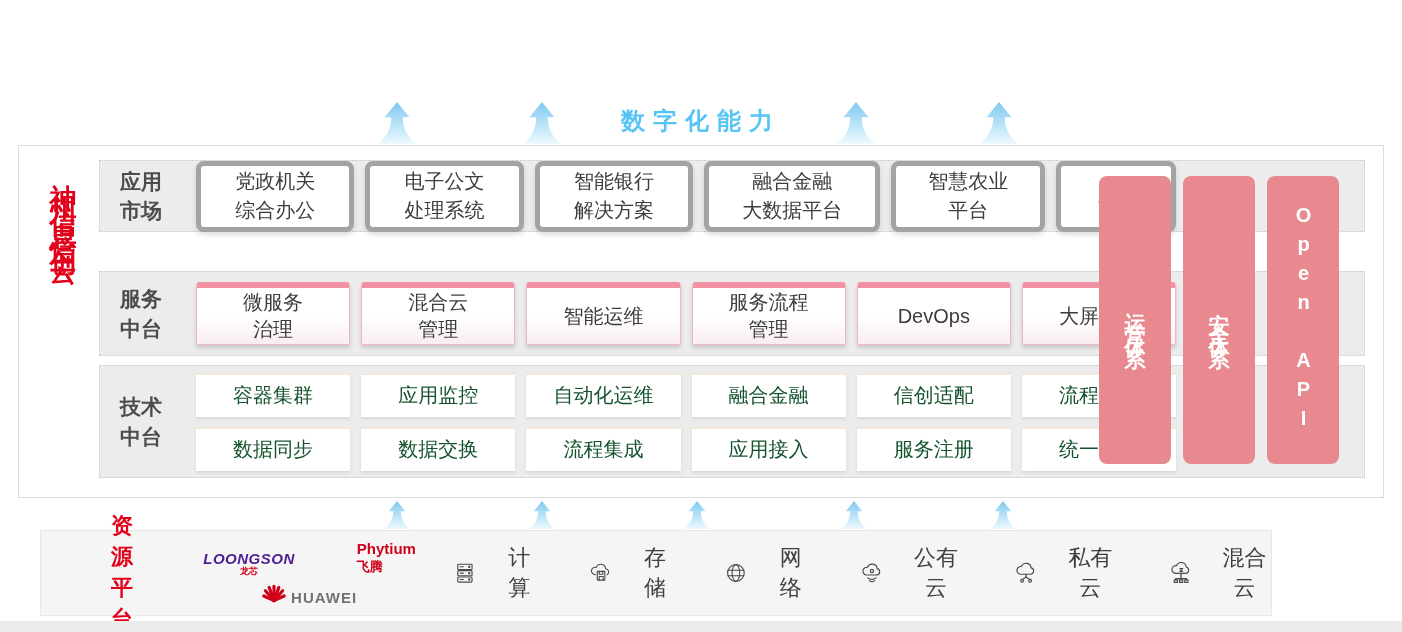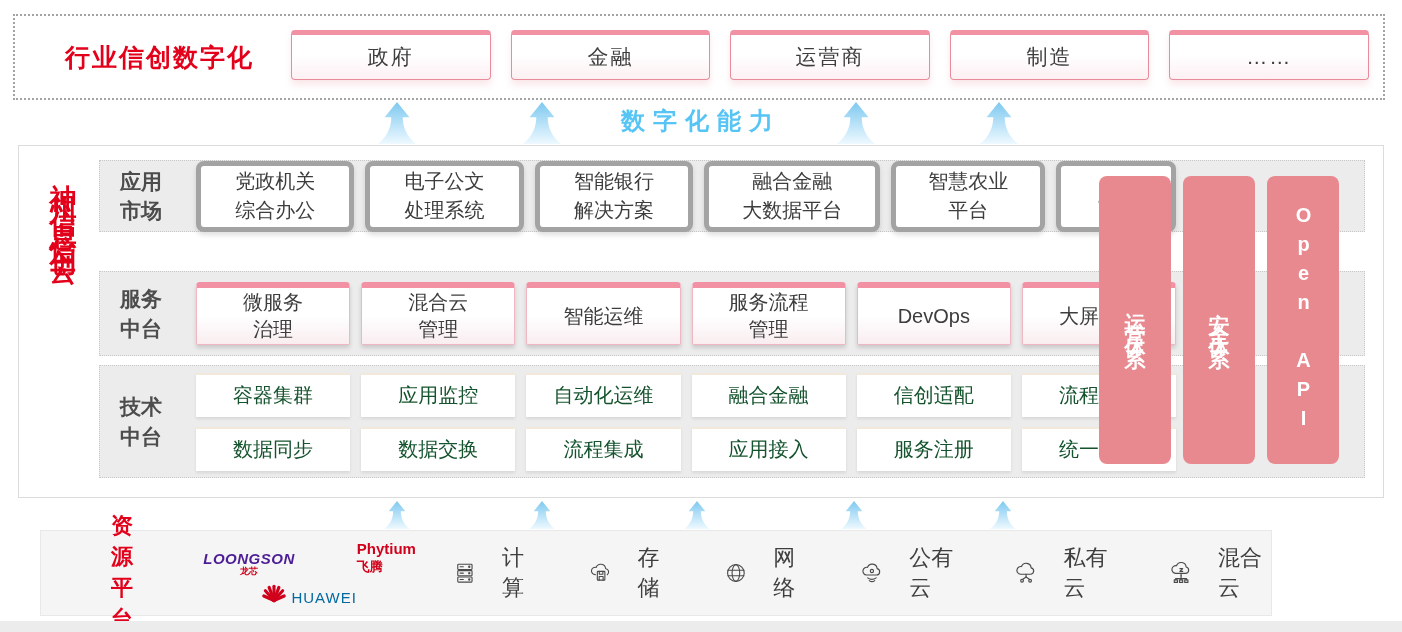--- a/index.html
+++ b/index.html
@@ -75,23 +75,23 @@
   .res-label { margin-left:70px; font-size:22px; font-weight:bold; color:#e2001a;
     white-space:pre-line; line-height:1.4; }
   .vendors { margin-left:62px; width:195px; display:flex; flex-direction:column; align-items:center; gap:4px; }
   .vrow { display:flex; align-items:flex-end; gap:14px; }
   .loongson { display:flex; flex-direction:column; align-items:center; line-height:1; }
   .loongson .en { font-size:15px; font-weight:900; font-style:italic; color:#4c1d95; letter-spacing:.5px; }
   .loongson .cn { font-size:9px; font-weight:bold; color:#d0021b; margin-top:1px; }
   .phytium { font-size:15px; font-weight:bold; color:#d0021b;padding-left:48px; }
   .phytium .cn { font-size:13px; }
   .huawei { display:flex; align-items:center; gap:5px; }
-  .huawei .en { font-size:15px; font-weight:normal; color:#0369a1; letter-spacing:1px;margin-top:9px; }
+  .huawei .en { font-size:15px; font-weight:bold; color:#737373; letter-spacing:1px;margin-top:9px; }
   .res-items { margin-left:46px; display:flex; gap:52px; align-items:center; }
-  .res-item { display:flex; align-items:center; gap:25px; }
+  .res-item { display:flex; align-items:center; gap:25px;text-align:center; }
   .res-item .lab { font-size:22px; color:#3f3f3f; }
   .res-item svg { stroke:#4a4a4a; fill:none; stroke-width:1.4; stroke-linecap:round; stroke-linejoin:round; }
 
   .footer-strip { position:absolute; left:0; top:621px; width:1402px; height:11px; background:#ececec; }
 </style>
 </head>
 <body>
 
 <div class="stage">
 
@@ -100,30 +100,20 @@
       <linearGradient id="agrad" x1="0" y1="0" x2="0" y2="1">
         <stop offset="0" stop-color="#7ec9f0"></stop>
         <stop offset="1" stop-color="#eef9ff"></stop>
       </linearGradient>
       <symbol id="arrow-up" viewBox="0 0 40 44">
         <path d="M20 0 L33 16 L26 16 C26 26 30 36 40 44 L0 44 C10 36 14 26 14 16 L7 16 Z" fill="url(#agrad)"></path>
       </symbol>
     </defs>
   </svg>
 
-  <div class="dotted-box">
-    <div class="dotted-label">行业信创数字化</div>
-    <div class="ind-row">
-      <div class="ind-box">政府</div>
-      <div class="ind-box">金融</div>
-      <div class="ind-box">运营商</div>
-      <div class="ind-box">制造</div>
-      <div class="ind-box">……</div>
-    </div>
-  </div>
 
   <svg class="arrow" style="left:377px;top:102px" width="40" height="42">
       <use href="#arrow-up"></use>
     </svg>
   <svg class="arrow" style="left:522px;top:102px" width="40" height="42">
       <use href="#arrow-up"></use>
     </svg>
   <div class="cap-label">数字化能力</div>
   <svg class="arrow" style="left:836px;top:102px" width="40" height="42">
       <use href="#arrow-up"></use>

